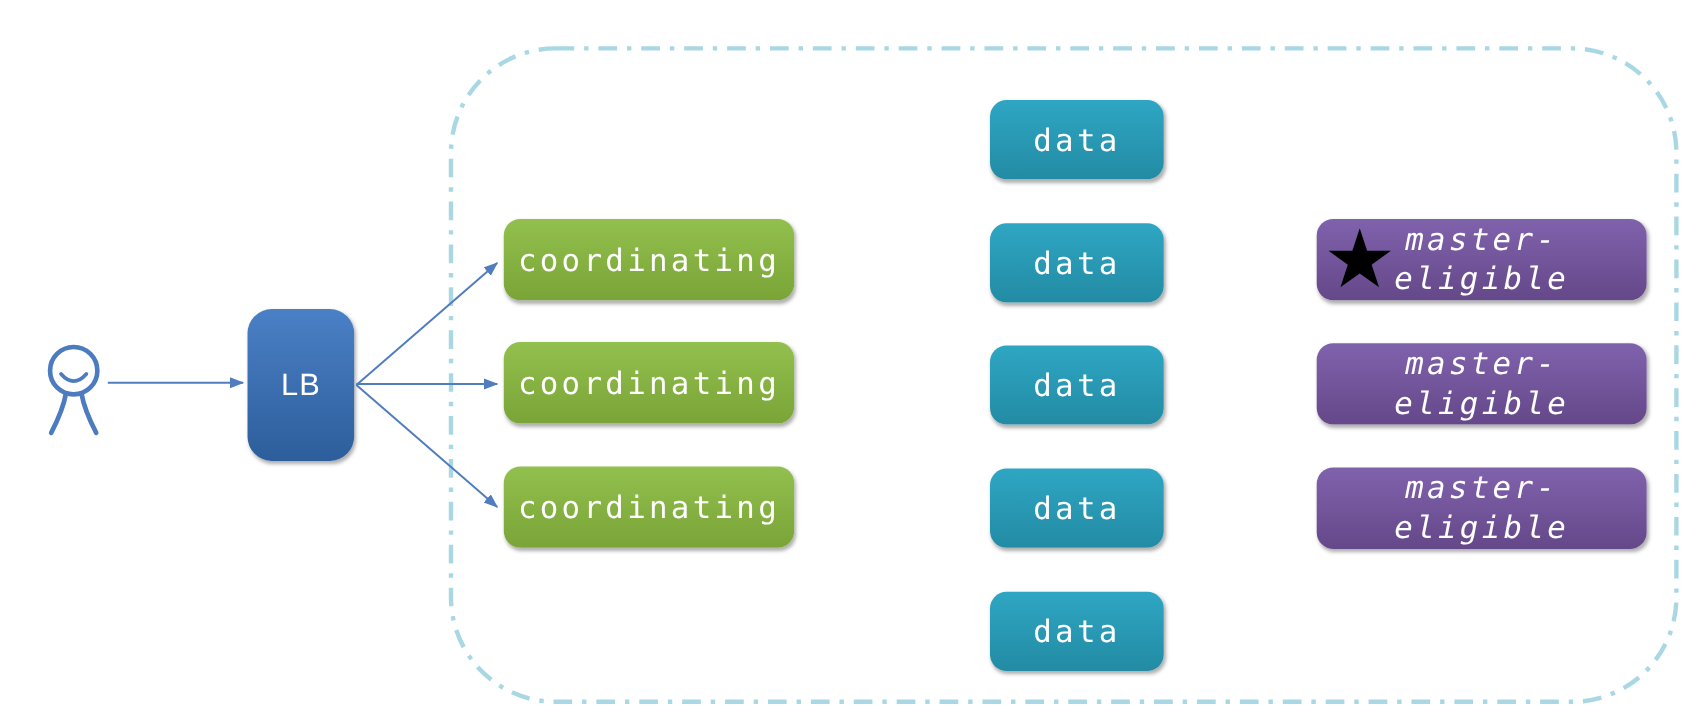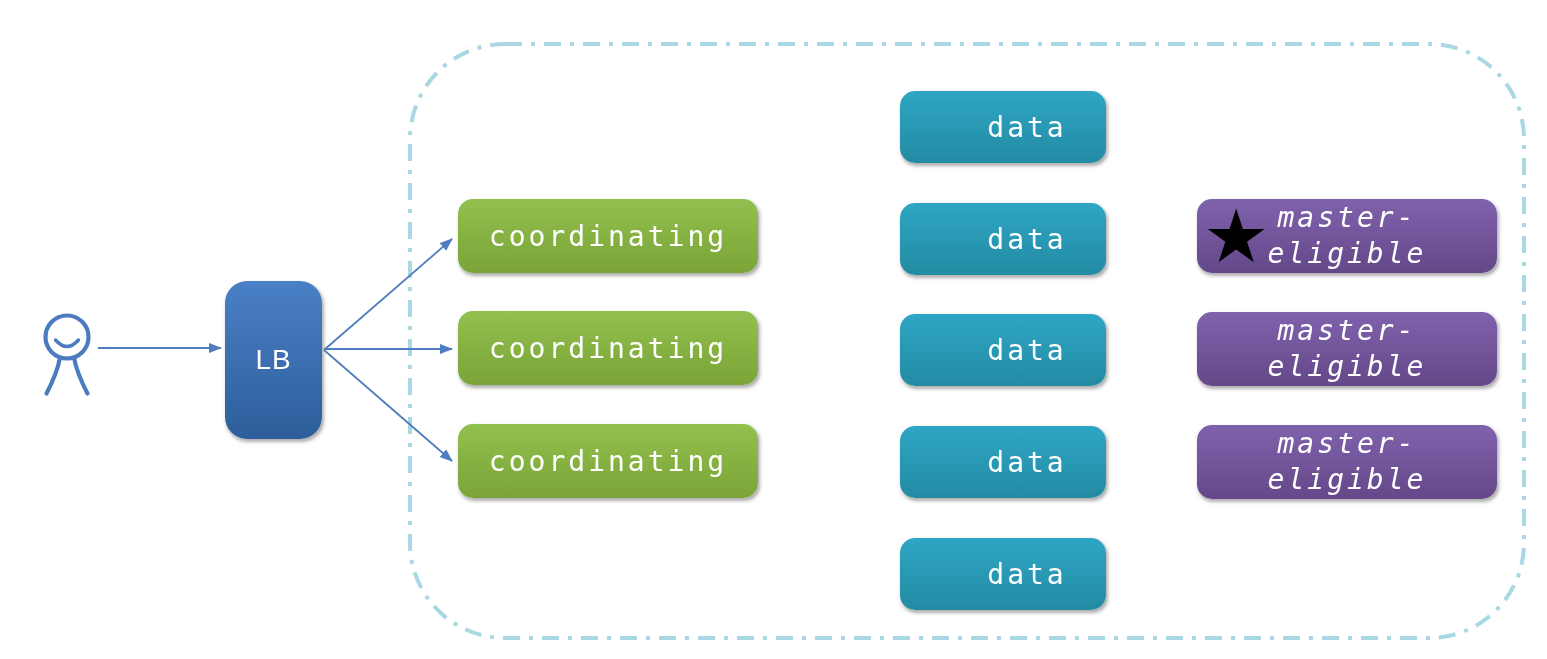--- a/index.html
+++ b/index.html
@@ -48,39 +48,38 @@
     justify-content: center;
     color: var(--node-text, #ffffff);
     border-radius: 15px;
     box-shadow: 1.5px 2.5px 3.5px rgba(110,110,110,0.55);
     font-size: 28px;
     letter-spacing: 3px;
     text-align: center;
   }
 
   .node-lb {
-    left: 225px; top: 281px; width: 97px; height: 158px;
+    left: 225px; top: 281px; width: 97px; height: 138px;
     border-radius: 22px;
     background: linear-gradient(180deg, var(--lb-top, #4a80c6), var(--lb-bottom, #2d5e9b));
     font-family: "Liberation Sans", sans-serif;
     letter-spacing: 1px;
   }
 
   .node-coordinating {
-    left: 458px; width: 300px; height: 74px;
+    left: 458px; width: 264px; height: 74px;
     background: linear-gradient(180deg, var(--coordinating-top, #92c04e), var(--coordinating-bottom, #7aa437));
   }
   .node-coordinating.row-1 { top: 199px; }
   .node-coordinating.row-2 { top: 311px; }
   .node-coordinating.row-3 { top: 424px; }
 
   .node-data {
     left: 900px; width: 158px; height: 72px;
     background: linear-gradient(180deg, var(--data-top, #2ea6c3), var(--data-bottom, #238ba4));
-    padding-left: 48px;
   }
   .node-data.row-1 { top: 91px; }
   .node-data.row-2 { top: 203px; }
   .node-data.row-3 { top: 314px; }
   .node-data.row-4 { top: 426px; }
   .node-data.row-5 { top: 538px; }
 
   .node-master {
     left: 1197px; width: 300px; height: 74px;
     background: linear-gradient(180deg, var(--master-top, #7f62ac), var(--master-bottom, #654889));

